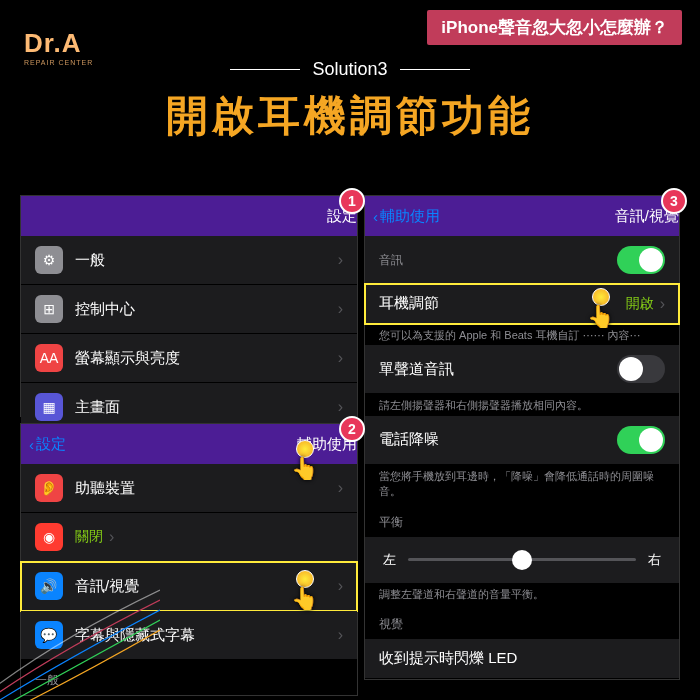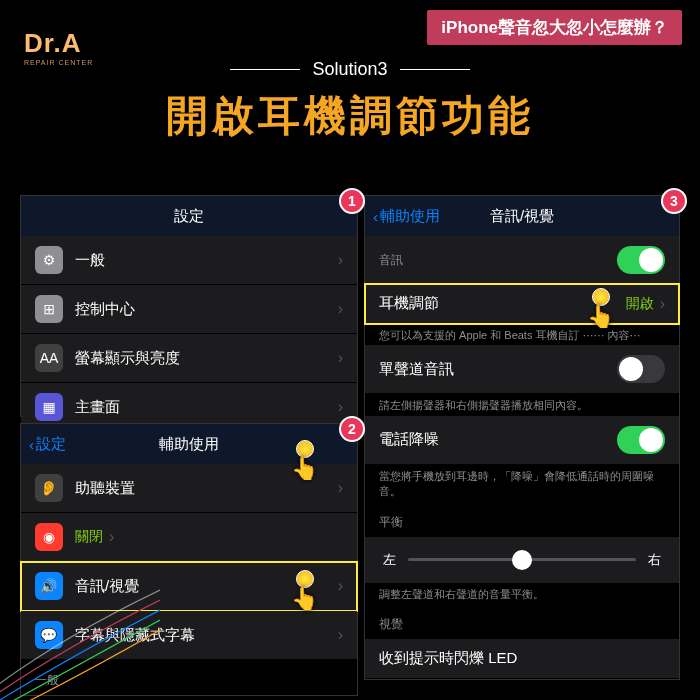--- a/index.html
+++ b/index.html
@@ -13,31 +13,31 @@
 .sol-line{display:flex;align-items:center;justify-content:center;gap:12px;color:#fff;font-size:18px}
 .sol-line::before,.sol-line::after{content:"";width:70px;height:1px;background:#fff}
 .main-title{color:#f5a623;font-size:42px;font-weight:700;text-align:center;margin-top:8px;letter-spacing:4px}
 .panels{position:absolute;top:195px;left:20px;right:20px;bottom:20px;display:flex;gap:6px}
 .left-col{display:flex;flex-direction:column;gap:6px;width:338px}
 .panel{background:#000;border:1px solid #333;position:relative;flex:1}
 .panel1{height:222px;flex:none}
 .panel2{flex:1}
 .panel3{width:100%}
 .badge{position:absolute;top:-8px;right:-8px;width:26px;height:26px;border-radius:50%;background:#e8375a;border:2px solid #fff;color:#fff;font-size:14px;font-weight:700;display:flex;align-items:center;justify-content:center;z-index:5}
-.nav-header{height:40px;display:flex;align-items:center;justify-content:center;background:#0f172a;position:relative;color:#fff;font-size:15px}
+.nav-header{height:40px;display:flex;align-items:center;justify-content:flex-end;background:#4c1d95;position:relative;color:#fff;font-size:15px}
 .back-btn{position:absolute;left:8px;color:#0a84ff;font-size:15px;display:flex;align-items:center;gap:2px}
 .item-list{padding:0}
 .item{display:flex;align-items:center;padding:10px 14px;background:#1c1c1e;border-bottom:1px solid #000;position:relative}
 .item-icon{width:28px;height:28px;border-radius:6px;margin-right:12px;display:flex;align-items:center;justify-content:center;font-size:14px;color:#fff;flex-shrink:0}
 .item-label{color:#fff;font-size:15px;flex:1}
 .item-value{color:#84cc16;font-size:14px;margin-right:6px}
 .chev{color:#545458;font-size:16px}
 .ic-gray{background:#8e8e93}
 .ic-gray2{background:#8e8e93}
-.ic-blue{background:#404040}
+.ic-blue{background:#ef4444}
 .ic-purple{background:#5856d6}
 .ic-red{background:#ff3b30}
 .ic-blueL{background:#0a84ff}
 .highlight{outline:2px solid #ffeb3b;outline-offset:-1px;position:relative}
 .pointer{position:absolute;right:38px;top:8px;z-index:6;display:flex;flex-direction:column;align-items:center}
 .pointer-dot{width:18px;height:18px;border-radius:50%;background:radial-gradient(circle,#ffeb3b 0%,#f5a623 100%);border:1px solid #fff}
 .pointer-hand{font-size:22px;margin-top:-2px;filter:drop-shadow(0 0 2px #000)}
 .section-label{color:#8e8e93;font-size:12px;padding:12px 14px 6px;background:#000}
 .subtitle{color:#8e8e93;font-size:11px;padding:4px 14px 2px;line-height:1.4;background:#000}
 .toggle{width:48px;height:28px;border-radius:14px;position:relative;flex-shrink:0}

